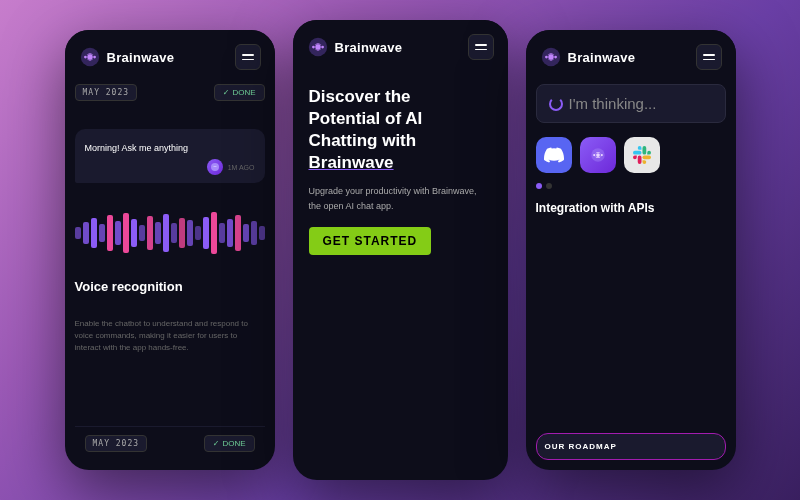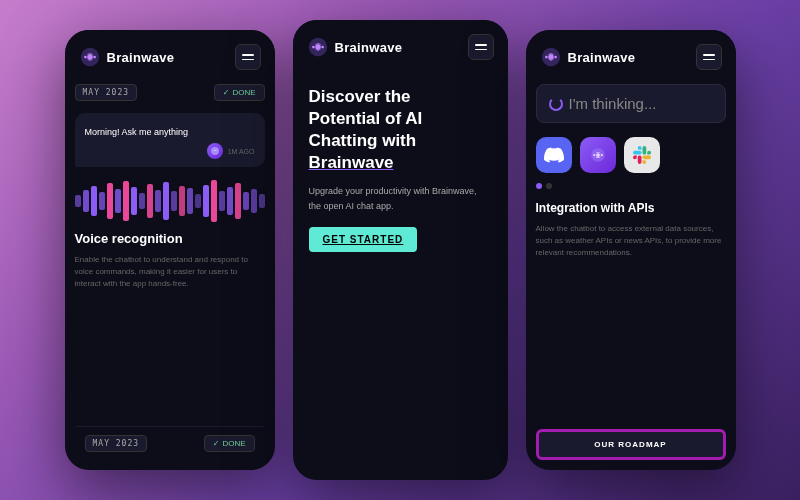--- a/index.html
+++ b/index.html
@@ -69,21 +69,21 @@
       background: #fff;
       border-radius: 1px;
     }
 
     
     .phone1-content {
       flex: 1;
       padding: 0 10px 10px;
       display: flex;
       flex-direction: column;
-      gap: 8px;
+      gap: 24px;
     }
     .date-badge {
       display: flex;
       align-items: center;
       justify-content: space-between;
       margin-top: 4px;
     }
     .date-tag {
       background: #1a1a2e;
       border: 1px solid #333;
@@ -193,30 +193,29 @@
       text-decoration-color: #8b5cf6;
     }
     .hero-subtitle {
       color: #aaa;
       font-size: 9px;
       line-height: 1.6;
       margin-bottom: 14px;
     }
     .get-started-btn {
       display: inline-block;
-      background: #5eead4;
+      background: #84cc16;
       color: #000;
-      font-size: 10px;
+      font-size: 12px;
       font-weight: 700;
       letter-spacing: 1px;
       padding: 7px 14px;
       border-radius: 4px;
       cursor: pointer;
       text-transform: uppercase;
-      text-decoration: underline;
     }
     .robot-image {
       flex: 1;
       background: linear-gradient(180deg, #1a0a2e 0%, #2d1a4a 40%, #4a2a6a 100%);
       display: flex;
       align-items: flex-end;
       justify-content: center;
       overflow: hidden;
       position: relative;
     }
@@ -290,28 +289,27 @@
       margin-top: 4px;
     }
     .integration-desc {
       color: #666;
       font-size: 8px;
       line-height: 1.5;
     }
     .our-roadmap-btn {
       margin-top: auto;
       background: #1a1a2e;
-      border: 3px solid #a21caf;
-      border-radius: 6px;
+      border: 1px solid #a21caf;
+      border-radius: 12px;
       padding: 8px;
       color: #fff;
       font-size: 8px;
       font-weight: 700;
       letter-spacing: 1px;
-      text-align: center;
       cursor: pointer;
       text-transform: uppercase;
     }
   </style>
 </head>
 <body>
 
 <div class="phone-card">
   <div class="navbar">
     <div class="navbar-brand">
@@ -508,18 +506,17 @@
         </svg>
       </div>
     </div>
 
     <div style="display:flex;gap:4px;margin-top:2px;">
       <div style="width:6px;height:6px;border-radius:50%;background:#8b5cf6;"></div>
       <div style="width:6px;height:6px;border-radius:50%;background:#333;"></div>
     </div>
 
     <div class="integration-title">Integration with APIs</div>
-    <div class="integration-desc">Allow the chatbot to access external data sources, such as weather APIs or news APIs, to provide more relevant recommendations.</div>
 
     <div style="flex:1;"></div>
     <div class="our-roadmap-btn">OUR ROADMAP</div>
   </div>
 </div>
 
 </body></html>

